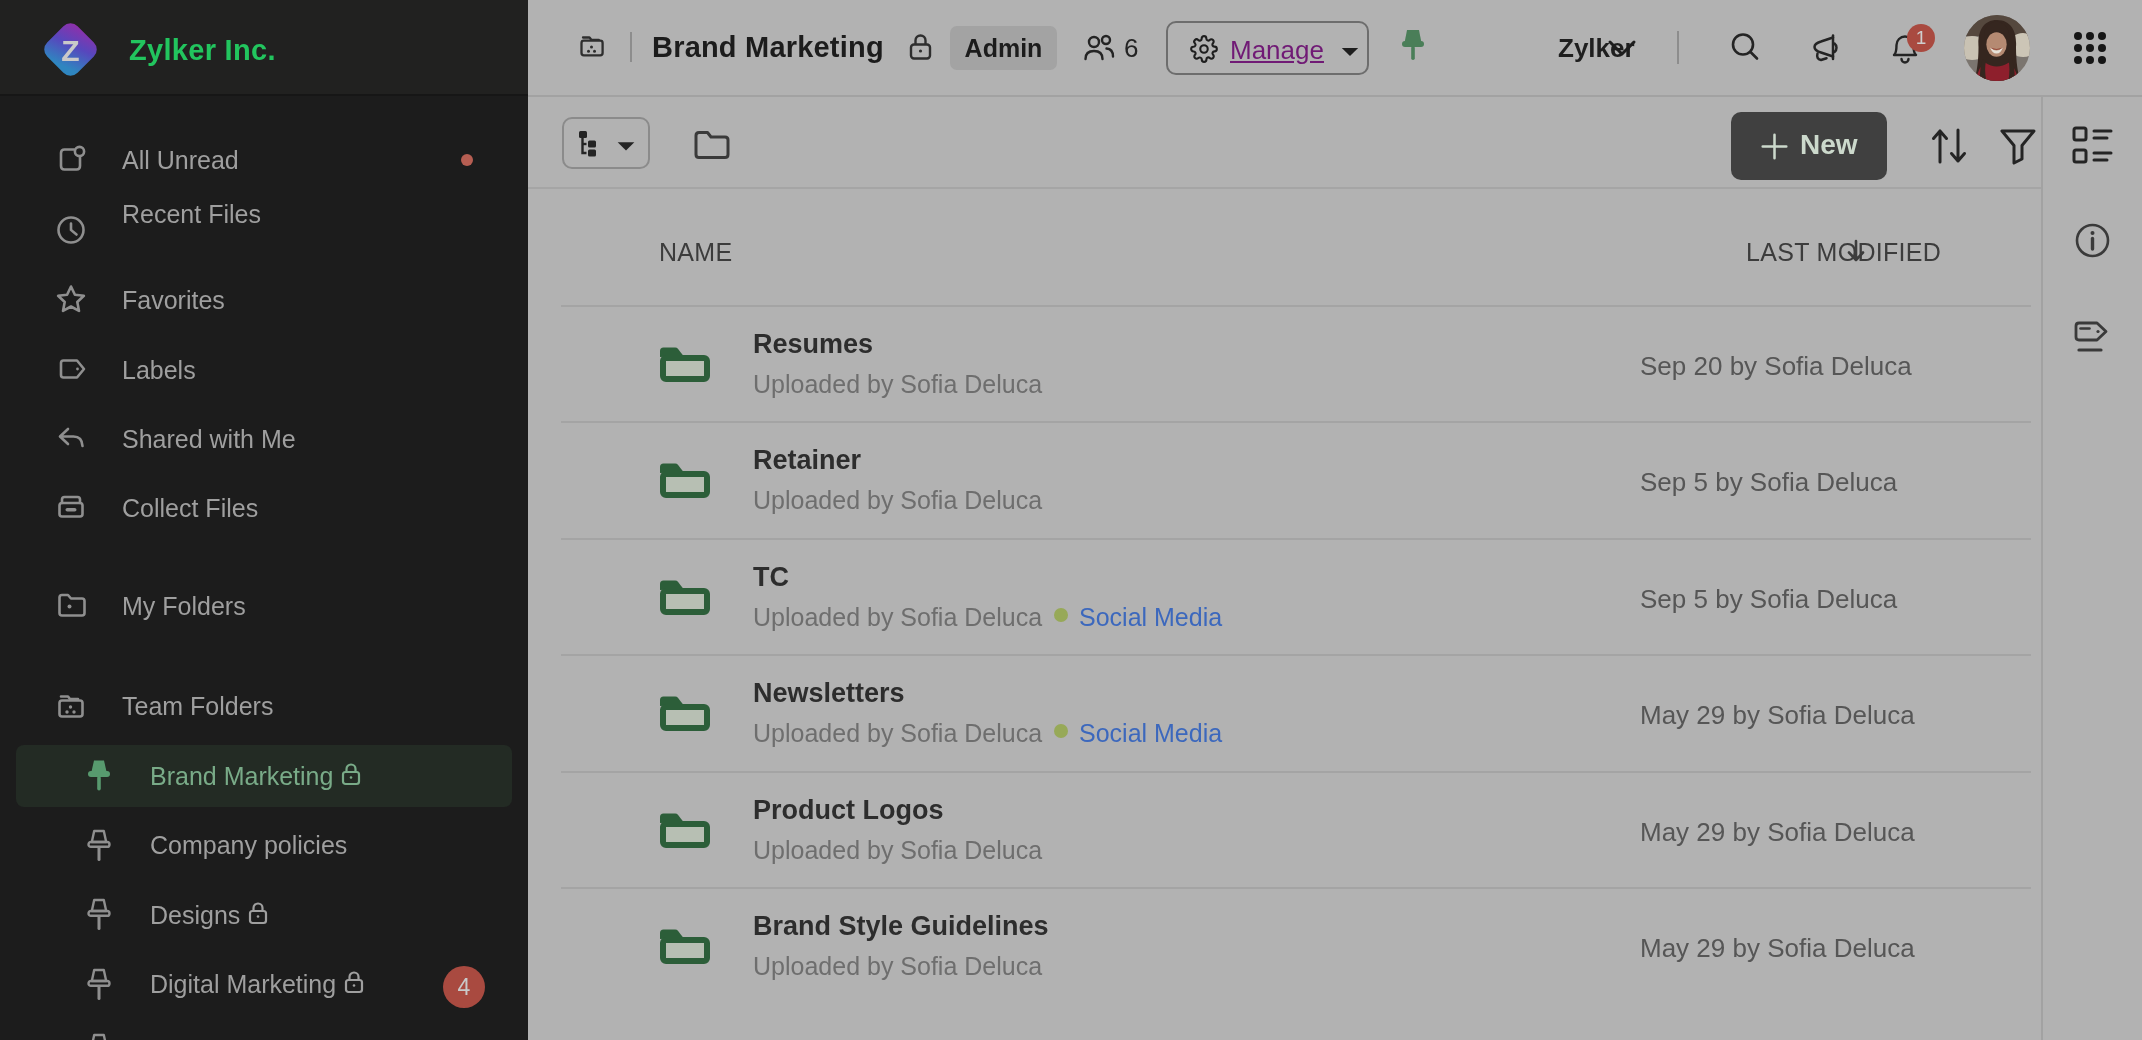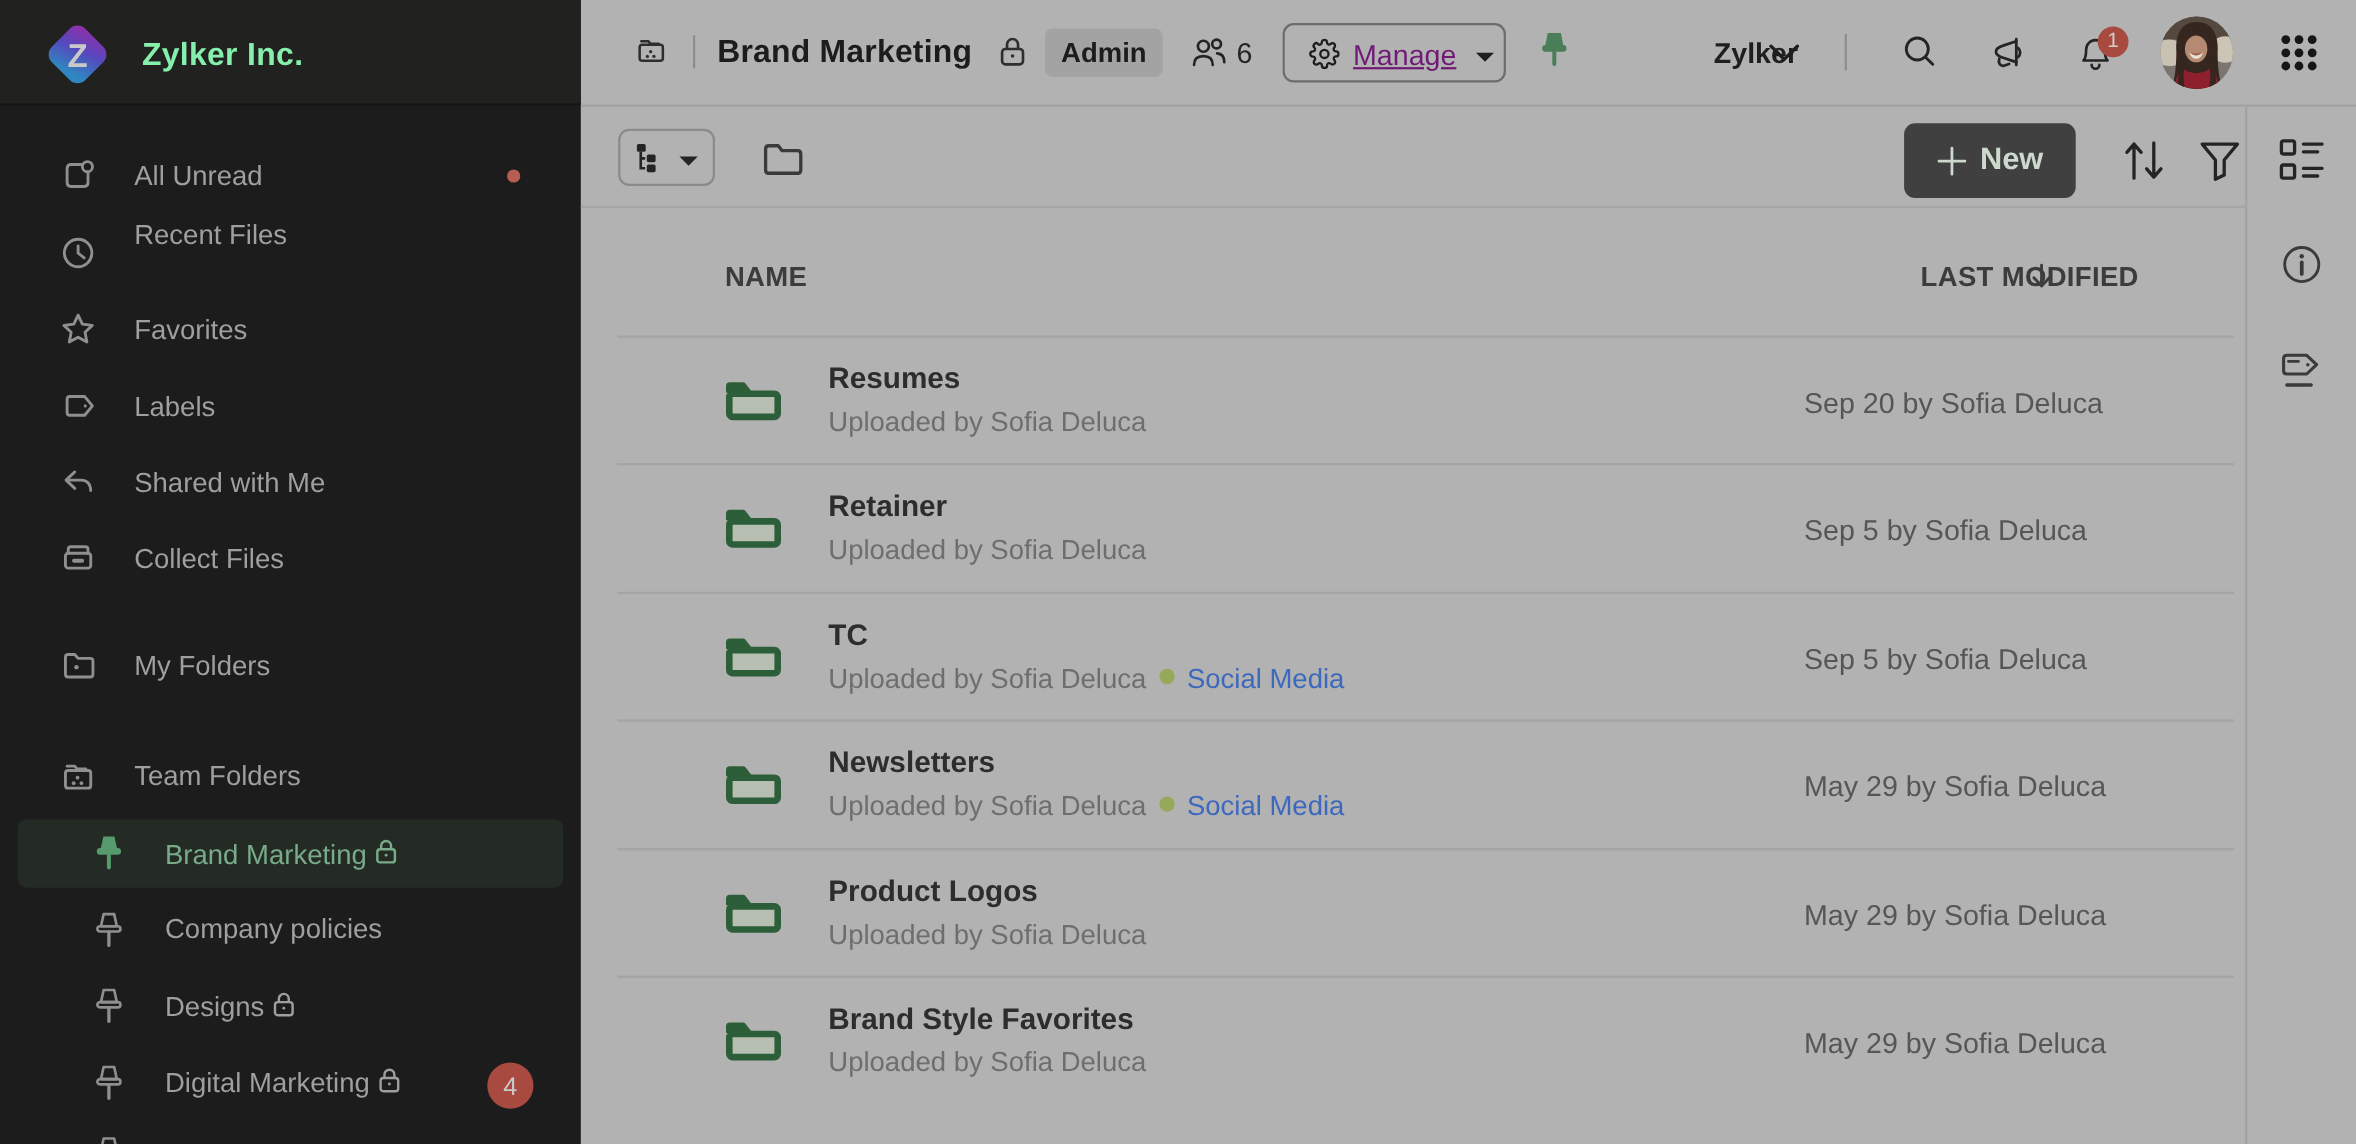--- a/index.html
+++ b/index.html
@@ -3,21 +3,21 @@
 <meta charset="utf-8">
 <style>
   * { margin:0; padding:0; box-sizing:border-box; }
   html,body { width:2142px; height:1040px; overflow:hidden; }
   body { font-family:"Liberation Sans", sans-serif; background:#b2b2b2; position:relative; }
   .abs { position:absolute; }
 
   
   #sidebar { position:absolute; left:0; top:0; width:528px; height:1040px; background:#1c1c1c; }
   #sbhead { position:absolute; left:0; top:0; width:528px; height:96px; background:#212120; border-bottom:2px solid #161616; }
-  #sbtitle { position:absolute; left:129px; top:34px; font-size:29px; font-weight:600; color:#86efac; letter-spacing:.3px; }
+  #sbtitle { position:absolute; left:129px; top:34px; font-size:29px; font-weight:600; color:#22c55e; letter-spacing:.3px; }
   .nav-ic { position:absolute; left:54px; width:34px; height:34px; }
   .nav-tx { position:absolute; left:122px; font-size:25px; color:#9f9f9f; }
   .sub-ic { position:absolute; left:84px; width:30px; height:38px; }
   .sub-tx { position:absolute; left:150px; font-size:25px; color:#9f9f9f; }
   #selrow { position:absolute; left:16px; top:745px; width:496px; height:62px; background:#232b24; border-radius:8px; }
   .lockg  { display:inline-block; vertical-align:-2px; }
 
   
   #topbar { position:absolute; left:528px; top:0; width:1614px; height:97px; border-bottom:2px solid #a2a2a2; }
   #toolrow { position:absolute; left:528px; top:97px; width:1513px; height:92px; border-bottom:2px solid #a5a5a5; }
@@ -29,21 +29,21 @@
   #managebtn { position:absolute; left:1166px; top:21px; width:203px; height:54px; border:2px solid #6d6d6d; border-radius:10px; }
   #managetx { position:absolute; left:62px; top:12px; font-size:26px; font-weight:500; color:#701a75;text-decoration:underline; }
   #zylker { position:absolute; left:1518px; top:33px; font-size:26px; font-weight:600; color:#1f1f1f;margin-left:40px; }
   .vdiv { position:absolute; width:2px; background:#8d8d8d; }
 
   #newbtn { position:absolute; left:1731px; top:112px; width:156px; height:68px; background:#404040; border-radius:10px; }
   #newtx { position:absolute; left:69px; top:17px; font-size:28px; font-weight:600; color:#ccd9cc; }
   #treebtn { position:absolute; left:562px; top:117px; width:88px; height:52px; border:2px solid #8b8b8b; border-radius:10px; }
 
   
-  .colhdr { position:absolute; top:238px; font-size:25px; font-weight:700; color:#3c3c3c; letter-spacing:0.3px; }
+  .colhdr { position:absolute; top:238px; font-size:25px; font-weight:400; color:#3c3c3c; letter-spacing:0.3px; }
   .rowsep { position:absolute; left:561px; width:1470px; height:2px; background:#a4a4a4; }
   .rname { position:absolute; left:753px; font-size:27px; font-weight:600; color:#2d2d2d; }
   .rsub  { position:absolute; left:753px; font-size:25px; color:#6e6e6e; }
   .rdate { position:absolute; left:1640px; font-size:26px; color:#565656; }
   .tagdot{ position:absolute; width:14px; height:14px; border-radius:50%; background:#97a958; }
   .tagtx { position:absolute; font-size:25px; font-weight:500; color:#3c68bd; }
   .folder{ position:absolute; left:657px; width:56px; height:42px; }
 </style>
 </head>
 <body>
@@ -355,21 +355,21 @@
   <rect x="6" y="15" width="44" height="21" rx="3" fill="#b7bfb3" stroke="#2c5e39" stroke-width="6"></rect>
 </svg>
 <div class="rname" style="top:795px">Product Logos</div>
 <div class="rsub" style="top:836px">Uploaded by Sofia Deluca</div>
 <div class="rdate" style="top:817px">May 29 by Sofia Deluca</div>
 
 <svg class="folder" style="top:925px" viewBox="0 0 56 42">
   <path d="M3 14 v-6 q0-3.5 3.5-3.5 h11.7 q1.7 0 2.7 1.3 l5.6 7.3 z" fill="#2c5e39"></path>
   <rect x="6" y="15" width="44" height="21" rx="3" fill="#b7bfb3" stroke="#2c5e39" stroke-width="6"></rect>
 </svg>
-<div class="rname" style="top:911px">Brand Style Favorites</div>
+<div class="rname" style="top:911px">Brand Style Guidelines</div>
 <div class="rsub" style="top:952px">Uploaded by Sofia Deluca</div>
 <div class="rdate" style="top:933px">May 29 by Sofia Deluca</div>
 
 
 <svg class="abs" style="left:2074px; top:222px;" width="37" height="37" viewBox="0 0 37 37" fill="none" stroke="#3a3a3a" stroke-width="2.6">
   <circle cx="18.5" cy="18.5" r="15.5"></circle>
   <path d="M18.5 16.5 V27" stroke-width="3.4" stroke-linecap="round"></path>
   <circle cx="18.5" cy="11" r="2" fill="#3a3a3a" stroke="none"></circle>
 </svg>
 <svg class="abs" style="left:2072px; top:318px;" width="40" height="38" viewBox="0 0 40 38" fill="none" stroke="#3a3a3a" stroke-width="2.8" stroke-linecap="round" stroke-linejoin="round">

